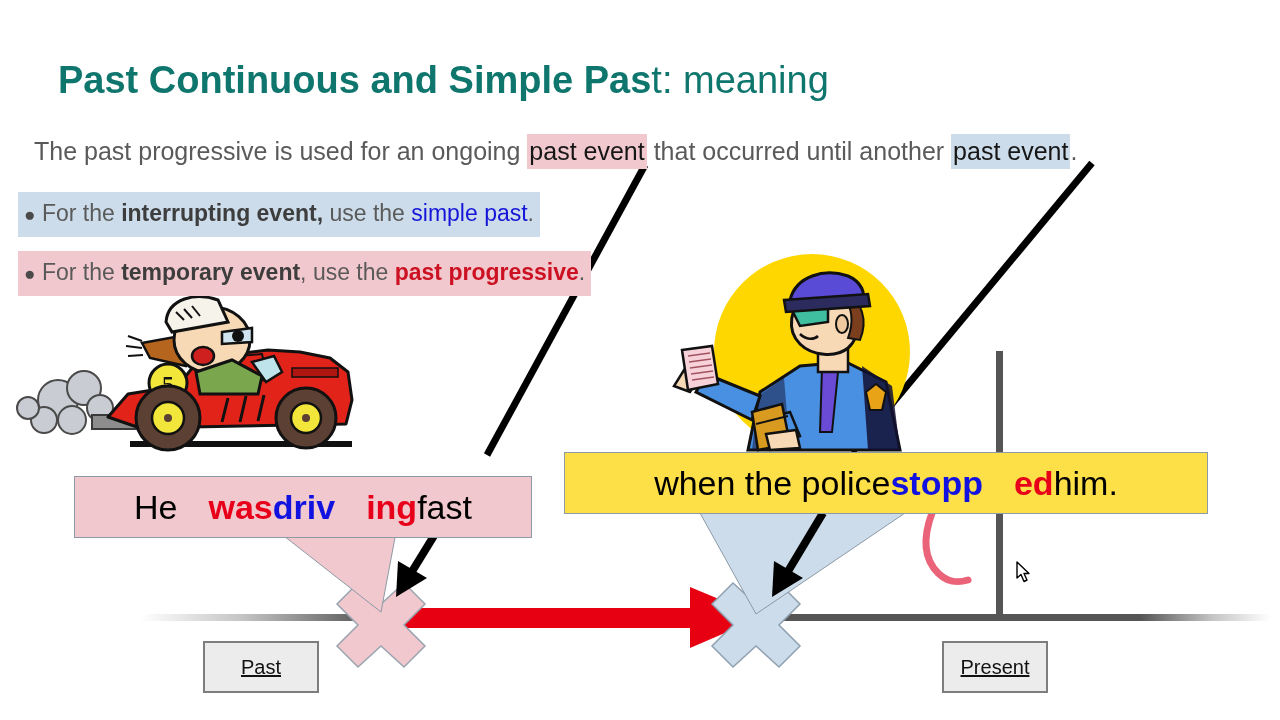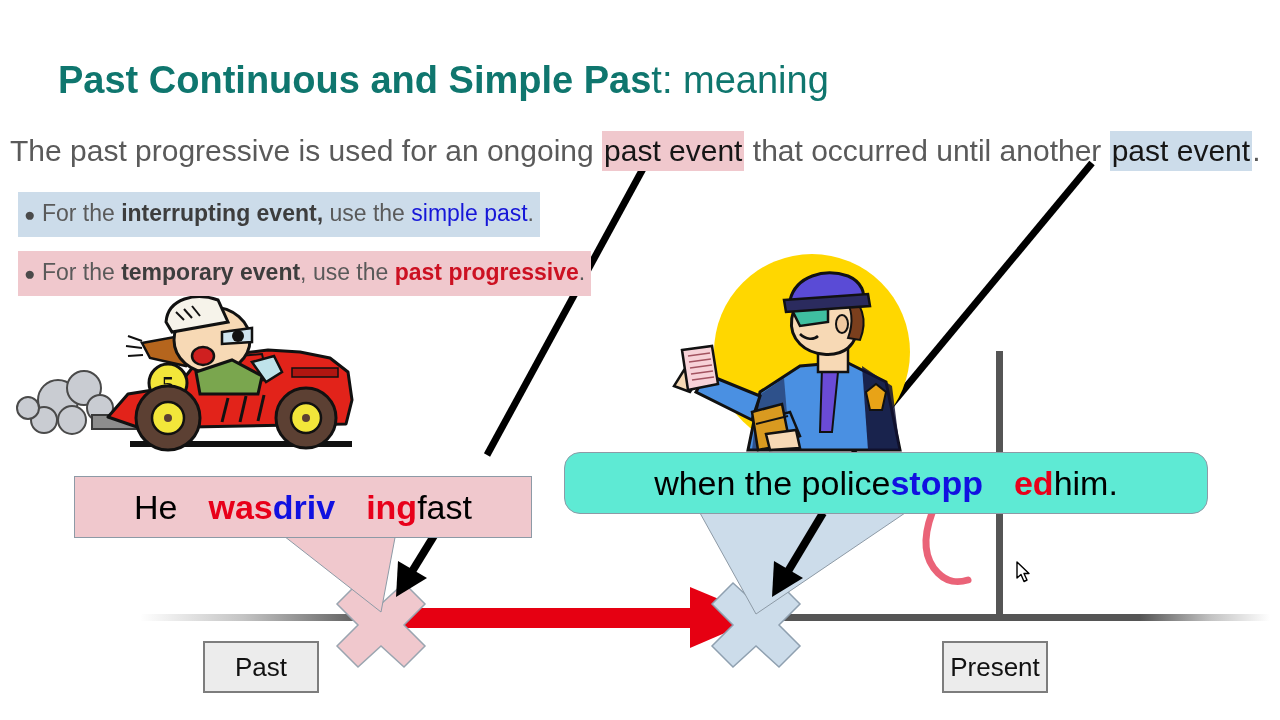--- a/index.html
+++ b/index.html
@@ -30,23 +30,23 @@
     line-height: 48px;
     color: #0f766e;
     white-space: nowrap;
   }
   #title .b { font-weight: bold; }
   #title .n { font-weight: normal; }
 
   
   #intro {
     position: absolute;
-    left: 10px;
+    left: 34px;
     top: 134px;
-    font-size: 30px;
+    font-size: 25px;
     line-height: 34px;
     color: #5a5a5a;
     white-space: nowrap;
   }
   #intro .hl-pink {
     background: #f0c8cd;
     color: #161616;
     padding: 3px 2px 4px 2px;
   }
   #intro .hl-blue {
@@ -85,37 +85,37 @@
     color: #000000;
   }
   #bubble-left {
     left: 74px; top: 476px;
     width: 458px; height: 62px;
     background: #f0c8cd;
   }
   #bubble-right {
     left: 564px; top: 452px;
     width: 644px; height: 62px;
-    background: #5eead4;
-    border-radius: 16px;
+    background: #fde047;
   }
   .bubble .red  { font-weight: bold; color: #e8001a; margin-left: 31px; }
   .bubble .blue { font-weight: bold; color: #1111e0; }
 
   
   .tl-label {
     position: absolute;
     box-sizing: border-box;
     background: #ececec;
     border: 2px solid #7d7d7d;
     display: flex;
     align-items: center;
     justify-content: center;
-    font-size: 26px;
+    font-size: 20px;
     color: #111111;
+    text-decoration: underline;
   }
   #label-past    { left: 203px; top: 641px; width: 116px; height: 52px; }
   #label-present { left: 942px; top: 641px; width: 106px; height: 52px; }
   #label-future  { left: 1142px; top: 641px; width: 117px; height: 52px; }
 
   
   #cursor {
     position: absolute;
     left: 1016px;
     top: 561px;

